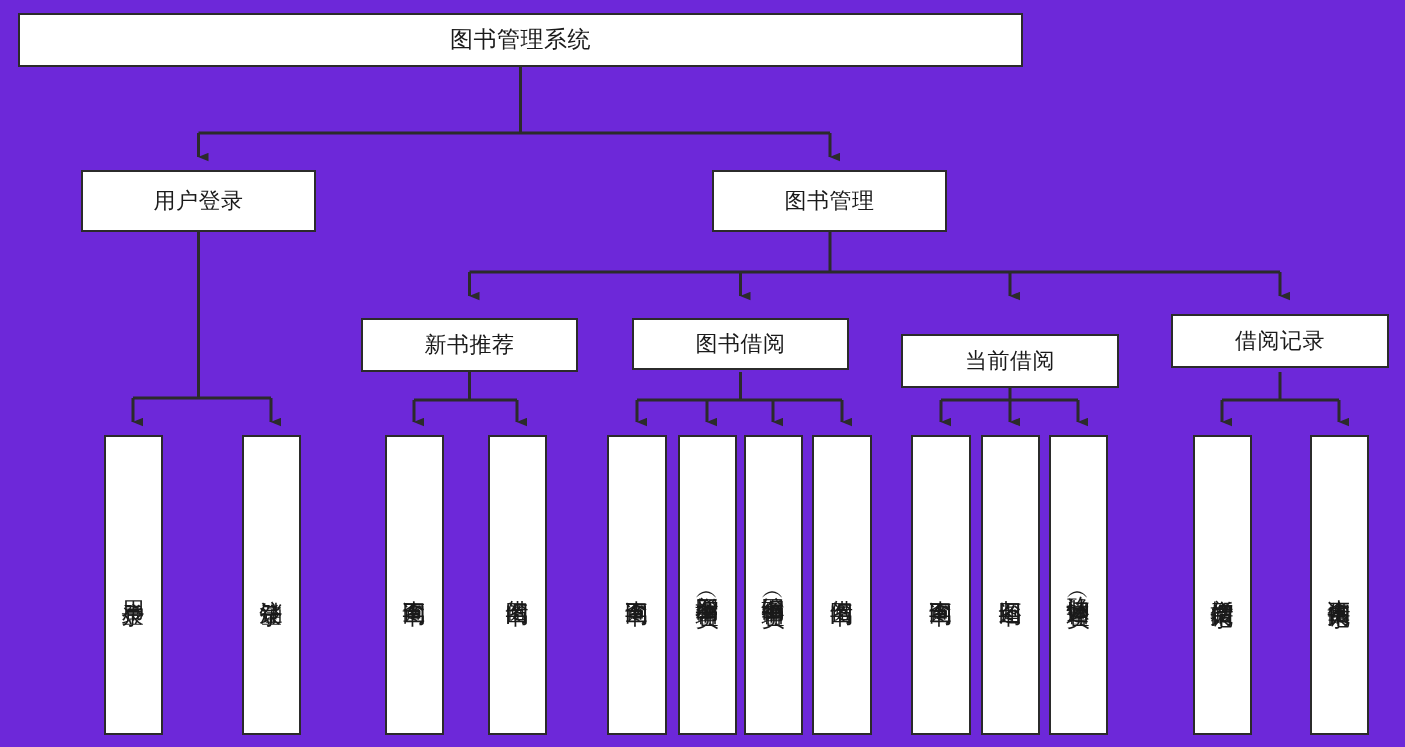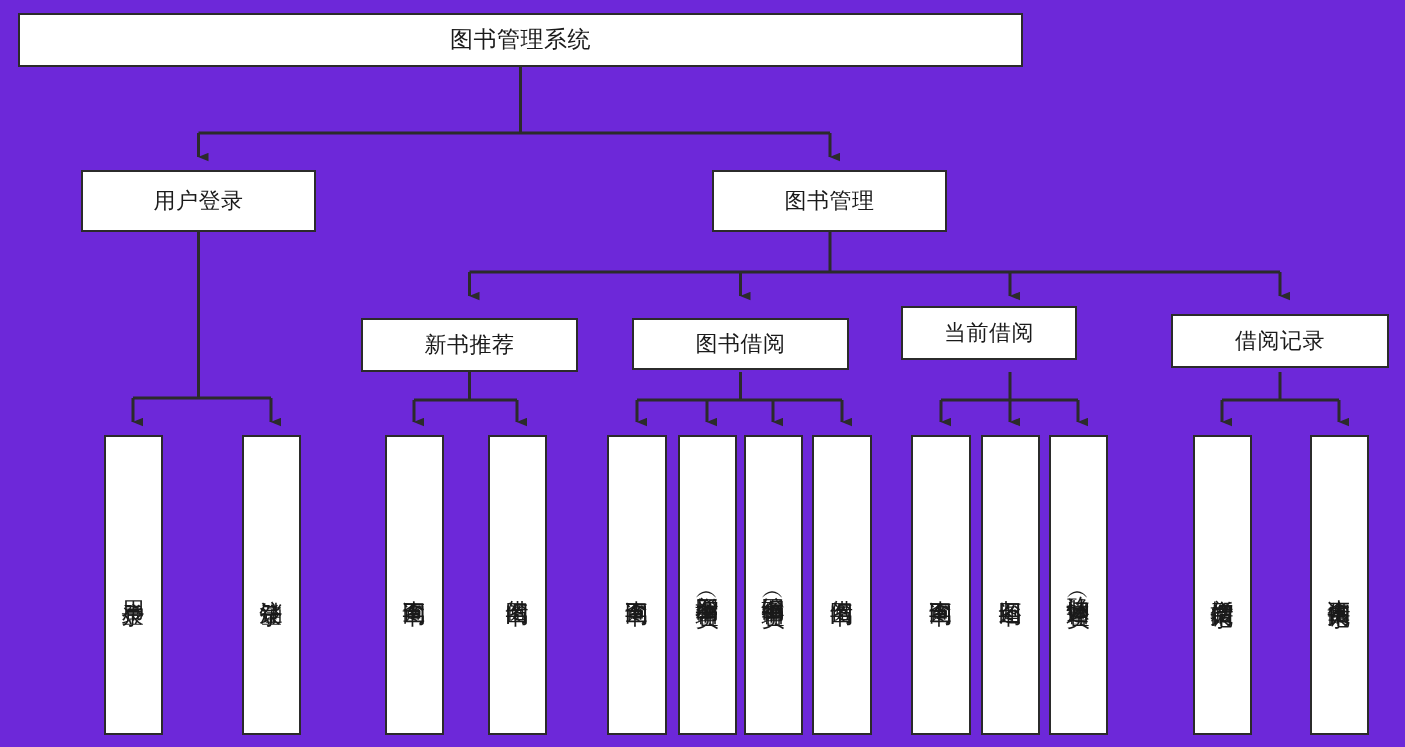--- a/index.html
+++ b/index.html
@@ -139,21 +139,21 @@
   <div class="node horiz" style="left:712px; top:170px; width:235px; height:62px;">
     <span class="node-label">图书管理</span>
   </div>
 
   <div class="node horiz" style="left:361px; top:318px; width:217px; height:54px;">
     <span class="node-label">新书推荐</span>
   </div>
   <div class="node horiz" style="left:632px; top:318px; width:217px; height:52px;">
     <span class="node-label">图书借阅</span>
   </div>
-  <div class="node horiz" style="left:901px; top:306px; width:176px; height:54px;">
+  <div class="node horiz" style="left:901px; top:334px; width:218px; height:54px;">
     <span class="node-label">当前借阅</span>
   </div>
   <div class="node horiz" style="left:1171px; top:314px; width:218px; height:54px;">
     <span class="node-label">借阅记录</span>
   </div>
 
   <div class="node vert" style="left:104px; top:435px; width:59px; height:300px;">
     <span class="node-label">用户登录</span>
   </div>
   <div class="node vert" style="left:242px; top:435px; width:59px; height:300px;">

